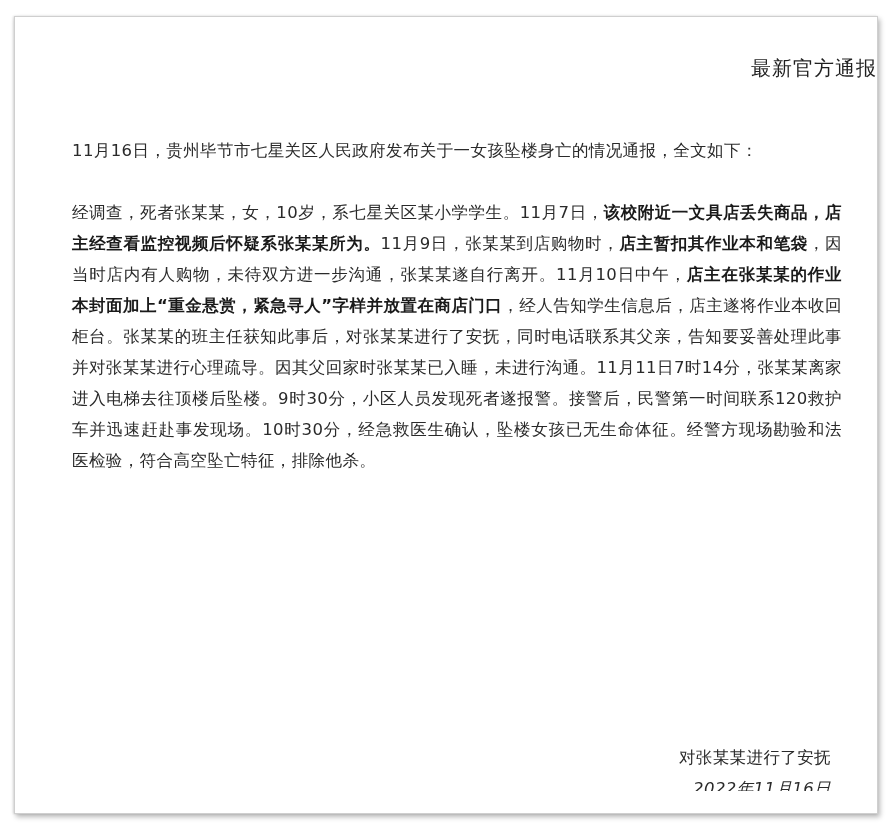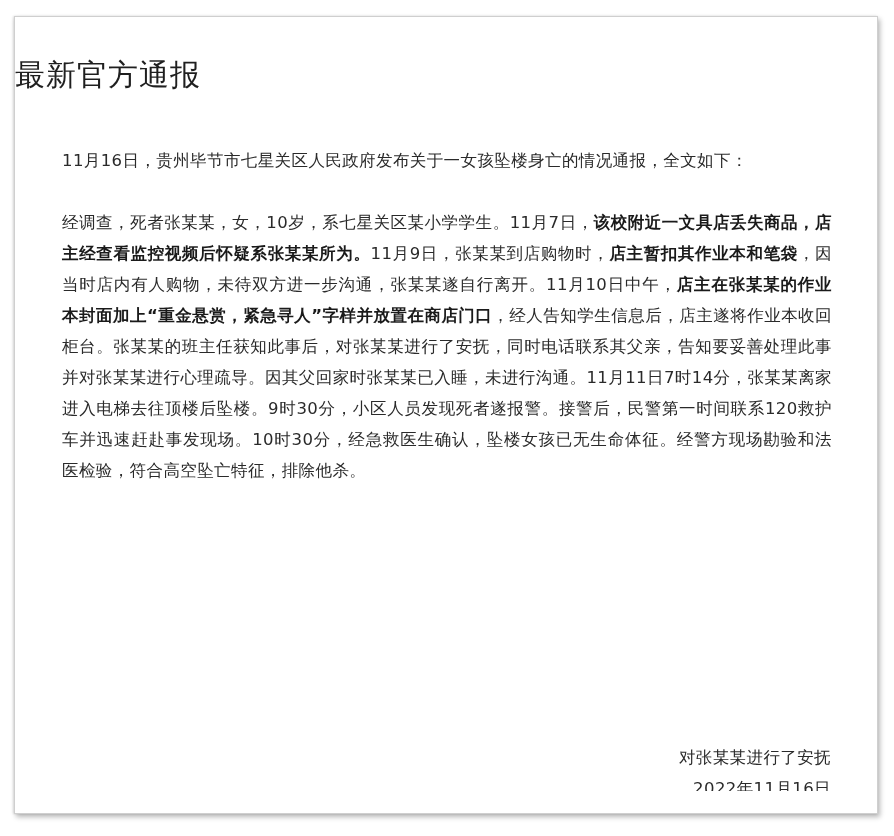--- a/index.html
+++ b/index.html
@@ -25,34 +25,33 @@
       border: 1px solid #cfcfcf;
       box-shadow: 2px 3px 5px rgba(0,0,0,0.28), -1px 0 2px rgba(0,0,0,0.12);
       box-sizing: border-box;
       overflow: hidden;
     }
     .title {
       position: absolute;
       top: 38px;
       left: 0;
       width: 100%;
-      text-align: left;
-      font-size: 30px;
+      text-align: right;
+      font-size: 20px;
       letter-spacing: 1px;
       color: #1f1f1f;
     }
     .content {
       position: absolute;
-      left: 47px;
+      left: 57px;
       top: 118px;
       width: 770px;
       font-size: 16.5px;
       line-height: 31px;
       letter-spacing: 0.4px;
-      margin-top: 10px;
     }
     .para {
       margin: 0 0 31px 0;
       text-align: justify;
     }
     .para b {
       font-weight: bold;
       color: #1a1a1a;
     }
     .signature {
@@ -61,20 +60,21 @@
       top: 725px;
       text-align: right;
       font-size: 16.5px;
       line-height: 31px;
       letter-spacing: 0.4px;
     }
     .date-line {
       height: 18px;
       overflow: hidden;
       line-height: 31px;
+      font-style: italic;
     }
   </style>
 </head>
 <body>
 
 <div class="card">
   <div class="title">最新官方通报</div>
 
   <div class="content">
     <p class="para">

